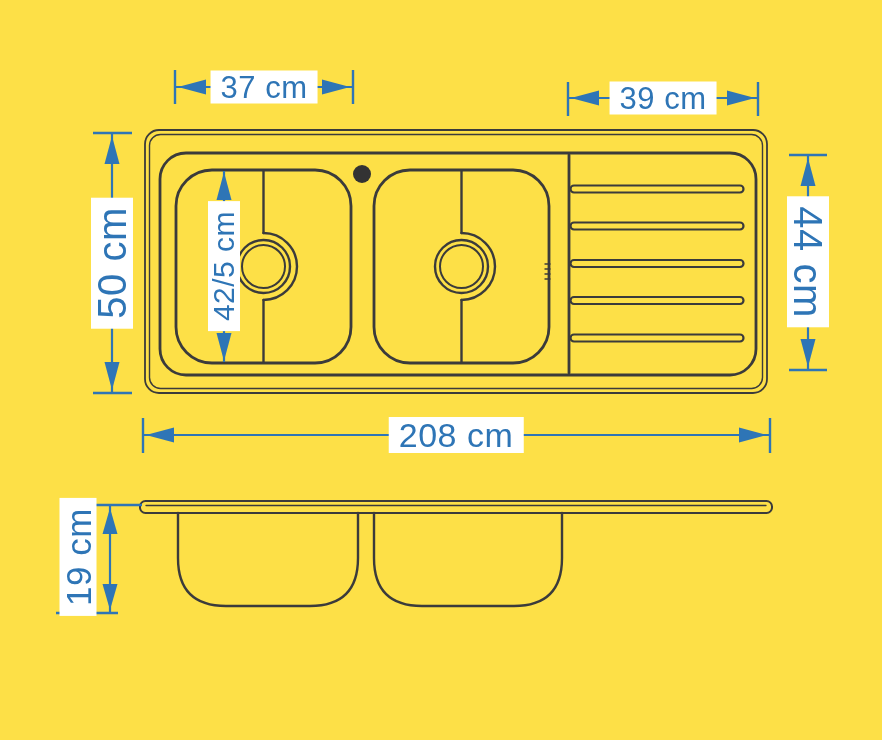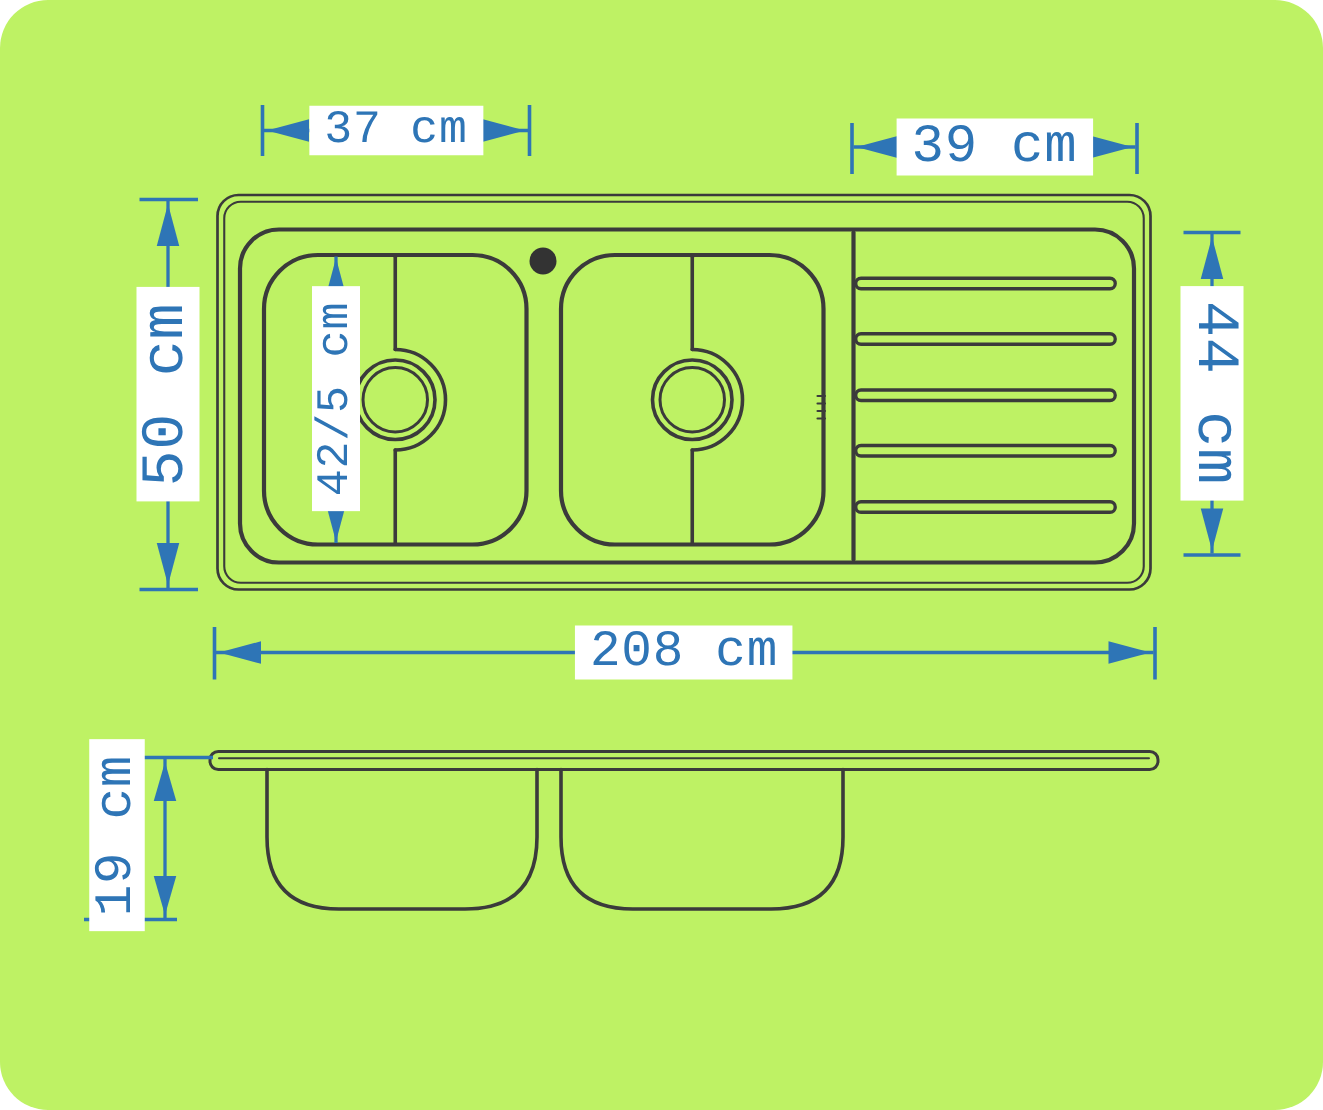--- a/index.html
+++ b/index.html
@@ -1,22 +1,21 @@
 <!DOCTYPE html>
 <html style="--accent: #2E75B6;"><head>
 <meta charset="utf-8">
 <style>
   html,body{margin:0;padding:0;background:#ffffff;}
   .canvas{
     position:relative;
     width:882px;height:740px;
-    background:#bef264;
+    background:#fde047;
     overflow:hidden;
-    font-family:Liberation Mono, monospace;
-    border-radius:32px;
+    font-family:Liberation Sans, sans-serif;
   }
   .canvas svg{position:absolute;left:0;top:0;}
   .ink{stroke:#3b3b3b;fill:none;stroke-linecap:round;}
   .dim{stroke:var(--accent,#2E75B6);fill:none;}
   .dim-fill{fill:var(--accent,#2E75B6);stroke:none;}
   .dim-label{
     position:absolute;
     transform:translate(-50%,-50%);
     color:var(--accent,#2E75B6);
     background:#ffffff;
@@ -132,21 +131,21 @@
       <line class="dim" x1="84" y1="505" x2="142" y2="505" stroke-width="2.4"></line>
       <line class="dim" x1="56" y1="613" x2="118" y2="613" stroke-width="2.4"></line>
       <line class="dim" x1="110" y1="506" x2="110" y2="612" stroke-width="2.2"></line>
       <polygon class="dim-fill" points="110,508 102.5,534 117.5,534"></polygon>
       <polygon class="dim-fill" points="110,610 102.5,584 117.5,584"></polygon>
     </g>
   </svg>
 
   <span class="dim-label" style="left:264px;top:87px;font-size:31px">37 cm</span>
 
-  <span class="dim-label" style="left:663px;top:98px;font-size:36px">39 cm</span>
+  <span class="dim-label" style="left:663px;top:98px;font-size:31px">39 cm</span>
 
   <span class="dim-label rot-ccw" style="left:112px;top:263px;font-size:40px">50 cm</span>
 
   <span class="dim-label rot-ccw" style="left:224px;top:266px;font-size:30px">42/5 cm</span>
 
   <span class="dim-label rot-cw" style="left:808px;top:262px;font-size:40px">44 cm</span>
 
   <span class="dim-label" style="left:456px;top:435px;font-size:34px">208 cm</span>
 
   <span class="dim-label rot-ccw" style="left:78px;top:557px;font-size:35px">19 cm</span>

